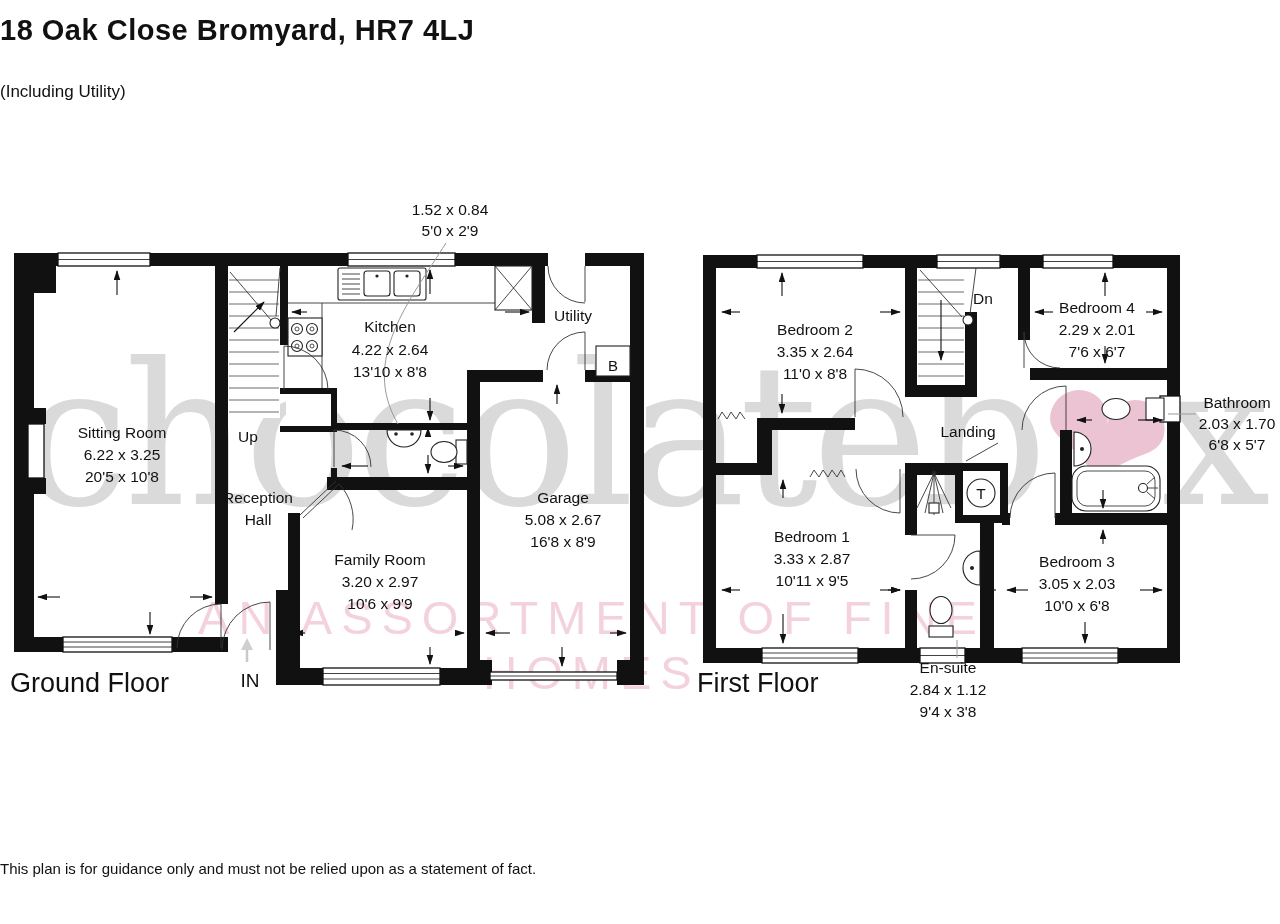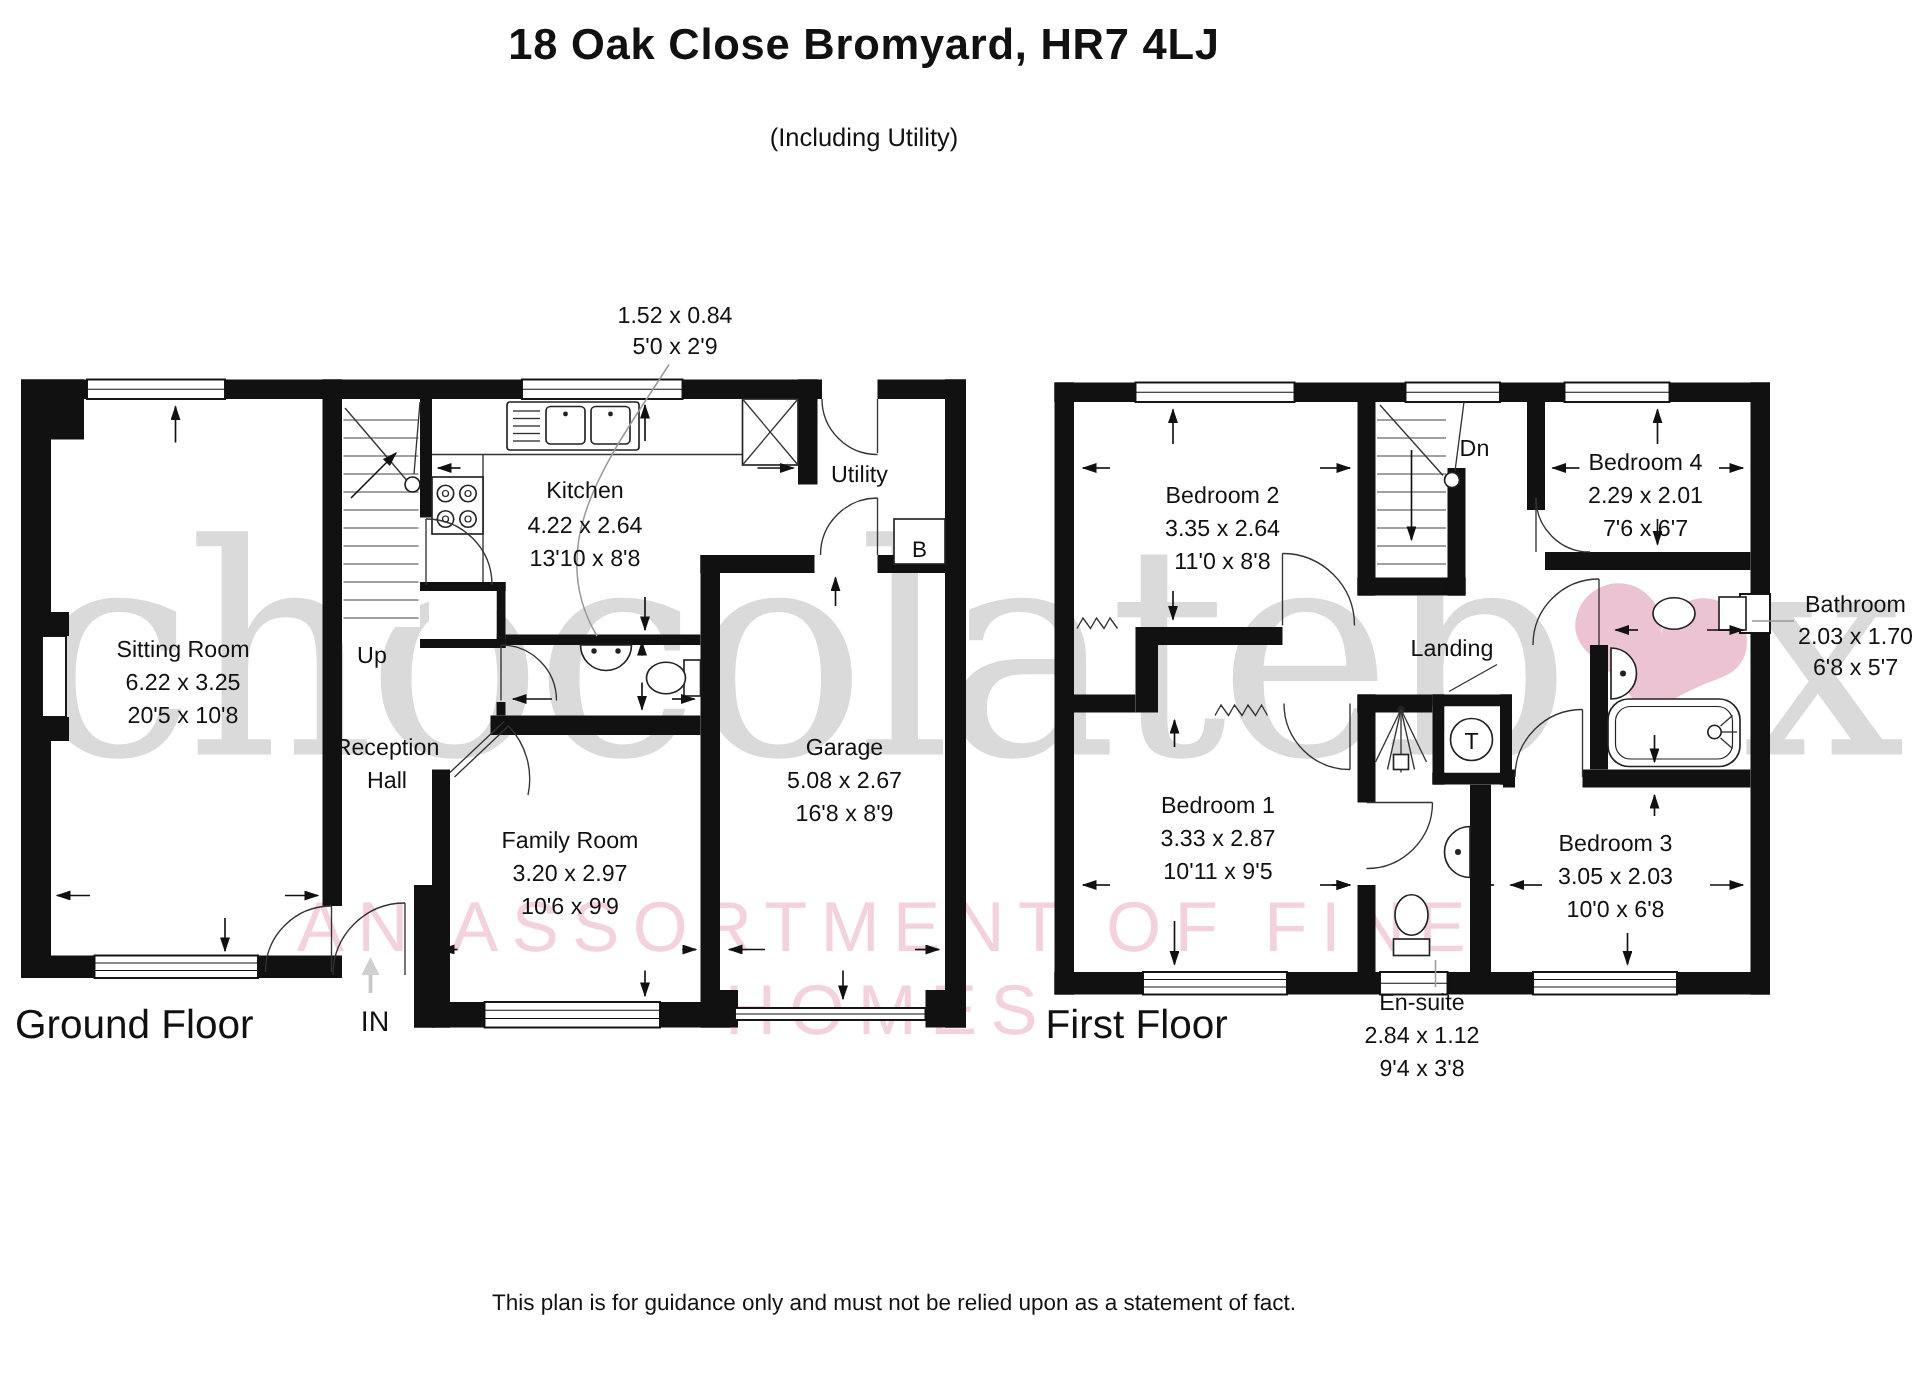--- a/index.html
+++ b/index.html
@@ -1,23 +1,23 @@
 <!DOCTYPE html>
 <html><head>
 <meta charset="utf-8">
 <style>
   html,body{margin:0;padding:0;background:#fff;}
   #page{position:relative;width:1280px;height:924px;background:#fff;overflow:hidden;
         font-family:"Liberation Sans",sans-serif;color:#111;}
   
-  .hdr{position:absolute;left:0;width:1152px;text-align:center;}
+  .hdr{position:absolute;left:0;width:1152px;}
   #title{top:14px;font-size:29px;font-weight:bold;letter-spacing:.5px;}
   #sub1{top:60px;font-size:17px;}
   #sub2{top:82px;font-size:17px;}
-  #footer{top:860px;font-size:15px;margin-left:20px;}
+  #footer{top:860px;font-size:15px;}
   .floorlab{position:absolute;font-size:27px;font-weight:normal;}
   #gflab{left:10px;top:668px;}
   #fflab{left:697px;top:668px;text-align:center;}
   
   #wm-brand{position:absolute;left:20px;top:338px;width:1260px;display:flex;
             align-items:flex-end;white-space:nowrap;z-index:0;
             font-family:"DejaVu Serif",serif;font-size:196px;line-height:1;
             color:#dadada;letter-spacing:-6px;}
   #wm-heart{font-family:"DejaVu Sans",sans-serif;font-size:158px;line-height:1;
             margin:0 -4px 14px -4px;transform:rotate(10deg);}

